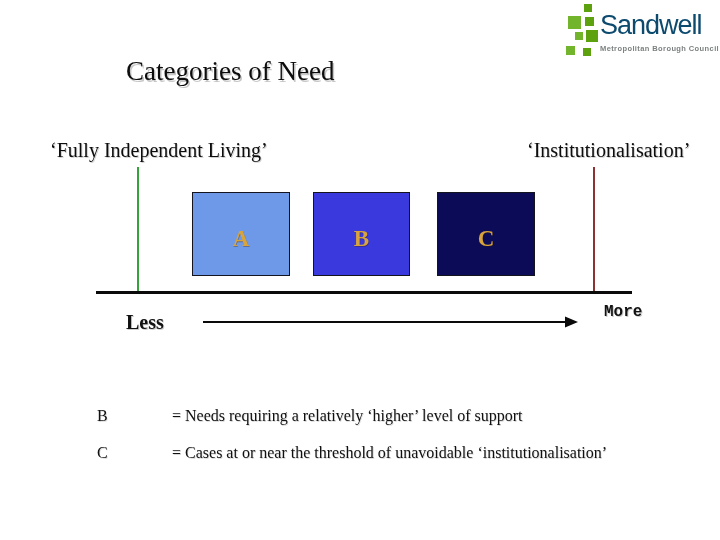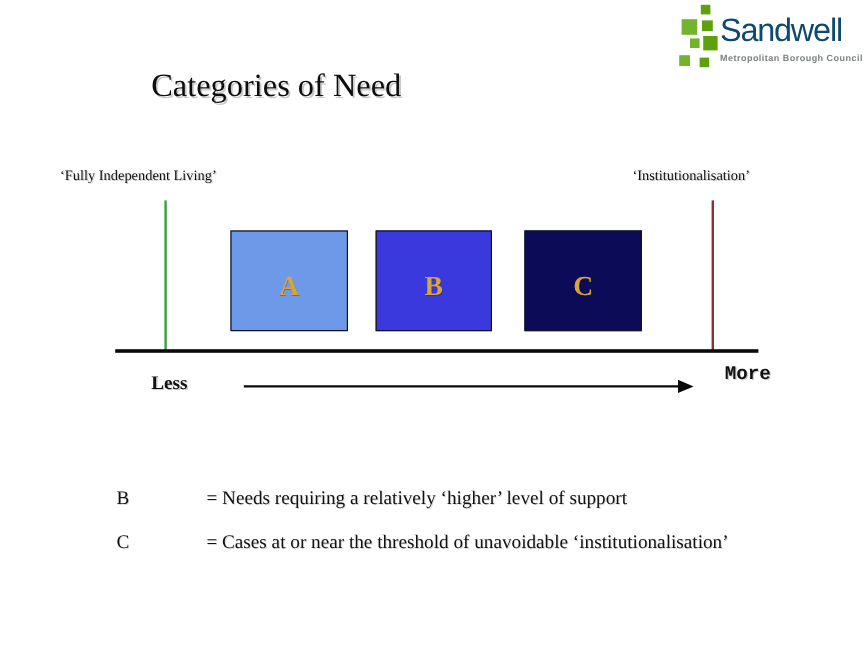--- a/index.html
+++ b/index.html
@@ -20,21 +20,21 @@
     position:absolute;left:600px;top:44px;font-family:"Liberation Sans", sans-serif;
     font-size:7.5px;font-weight:700;color:#7c8081;letter-spacing:0.4px;white-space:nowrap;
   }
 
   
   .title{
     position:absolute;left:90px;top:56px;font-size:27px;color:#0d0d0d;
     text-shadow:1.5px 1.5px 0 rgba(0,0,0,0.22);white-space:nowrap;margin-left:36px;
   }
   .endpoint-label{
-    position:absolute;top:139px;font-size:12px;color:#0d0d0d;white-space:nowrap;
+    position:absolute;top:139px;font-size:20px;color:#0d0d0d;white-space:nowrap;
     text-shadow:1px 1px 0 rgba(0,0,0,0.18);
   }
   .lbl-left{left:50px;}
   .lbl-right{left:527px;text-align:center;}
 
   
   .vline{position:absolute;top:167px;width:2px;height:125px;}
   .vline-left{left:137px;}
   .vline-right{left:593px;}
   .hline{position:absolute;left:96px;top:291px;width:536px;height:3px;background:#0a0a0a;}
@@ -47,21 +47,21 @@
   .box-a{left:192px;width:98px;}
   .box-b{left:313px;width:97px;}
   .box-c{left:437px;width:98px;}
   .box-letter{
     font-size:23px;font-weight:700;padding-top:10px;
     text-shadow:0.5px 0.5px 0 rgba(60,30,0,0.35);
   }
 
   
   .axis-less{
-    position:absolute;left:126px;top:311px;font-size:16px;font-weight:700;
+    position:absolute;left:126px;top:311px;font-size:20px;font-weight:700;
     text-shadow:1px 1px 0 rgba(0,0,0,0.2);
   }
   .axis-more{
     position:absolute;left:604px;top:303px;font-size:16px;font-weight:700;
     text-shadow:1px 1px 0 rgba(0,0,0,0.2);
     font-family:Liberation Mono, monospace;
   }
   .axis-arrow{position:absolute;left:203px;top:315px;}
 
   

